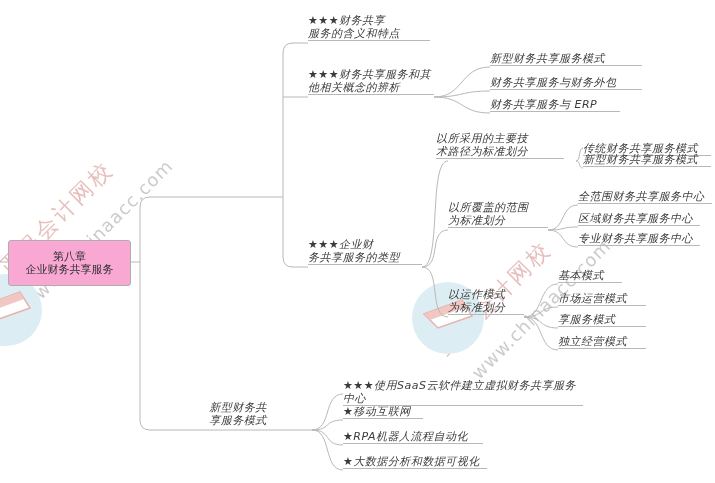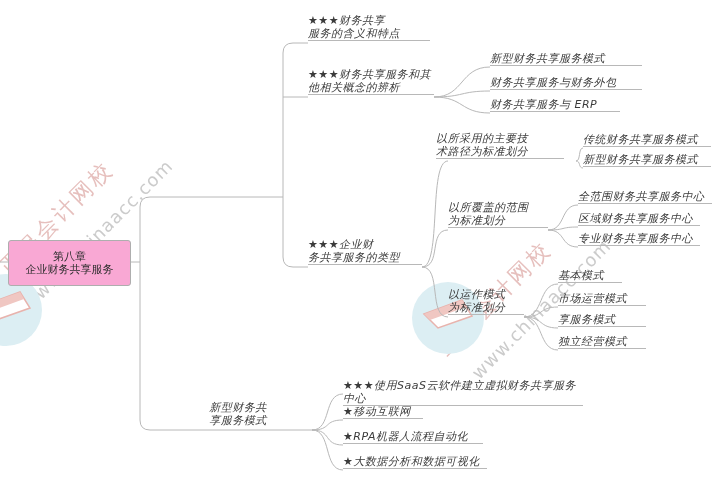--- a/index.html
+++ b/index.html
@@ -83,21 +83,21 @@
 他相关概念的辨析</div>
   <div class="lbl ul" style="left:490px;top:52px;width:152px;">新型财务共享服务模式</div>
   <div class="lbl ul" style="left:490px;top:76px;width:152px;">财务共享服务与财务外包</div>
   <div class="lbl ul" style="left:490px;top:98px;width:130px;">财务共享服务与 ERP</div>
 
   <div class="lbl ul" style="left:308px;top:238px;width:114px;">★★★企业财
 务共享服务的类型</div>
 
   <div class="lbl ul" style="left:436px;top:132px;width:128px;">以所采用的主要技
 术路径为标准划分</div>
-  <div class="lbl ul" style="left:583px;top:133px;width:128px;">传统财务共享服务模式</div>
+  <div class="lbl ul" style="left:583px;top:142px;width:128px;">传统财务共享服务模式</div>
   <div class="lbl ul" style="left:583px;top:153px;width:128px;">新型财务共享服务模式</div>
 
   <div class="lbl ul" style="left:448px;top:201px;width:100px;">以所覆盖的范围
 为标准划分</div>
   <div class="lbl ul" style="left:578px;top:190px;width:134px;">全范围财务共享服务中心</div>
   <div class="lbl ul" style="left:578px;top:212px;width:122px;">区域财务共享服务中心</div>
   <div class="lbl ul" style="left:578px;top:232px;width:122px;">专业财务共享服务中心</div>
 
   <div class="lbl ul" style="left:448px;top:288px;width:76px;">以运作模式
 为标准划分</div>

